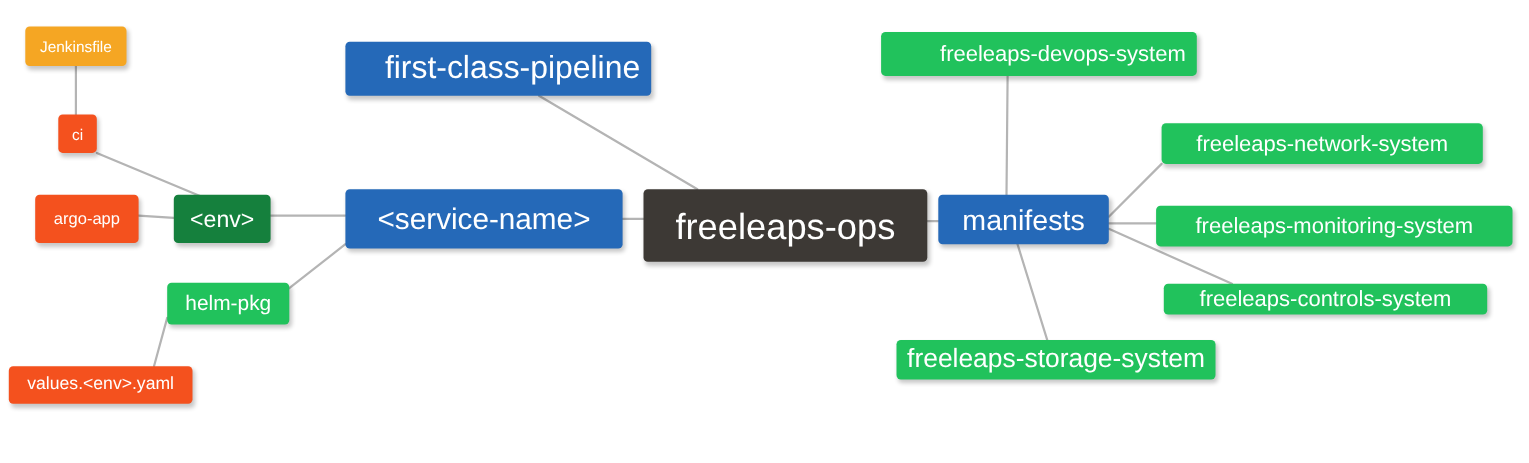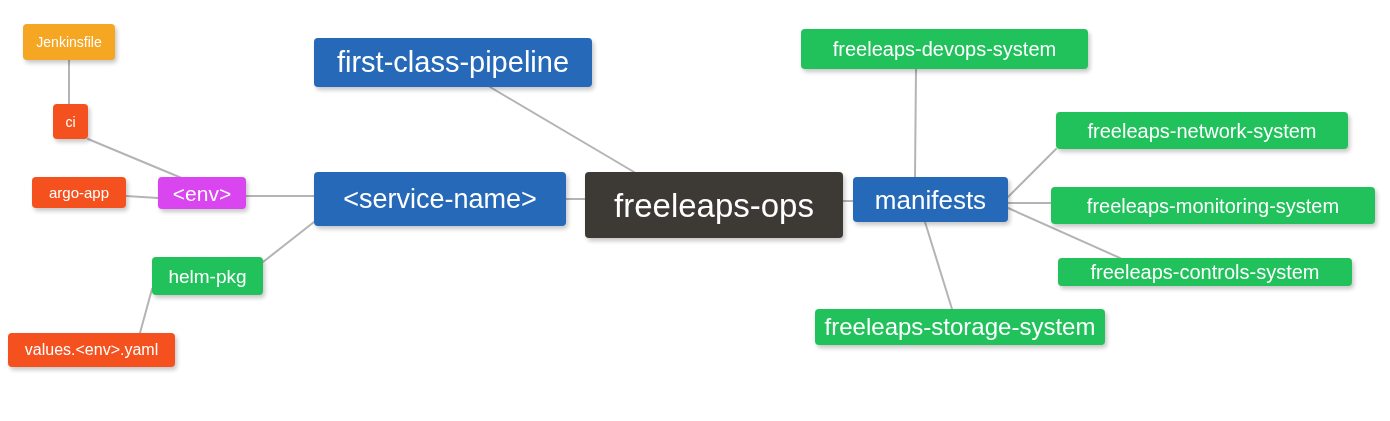--- a/index.html
+++ b/index.html
@@ -73,45 +73,45 @@
       <polyline points="1008,208 1120,258" class="edge" stroke="#b4b4b4"></polyline>
       <polyline points="925,222 952,309" class="edge" stroke="#b4b4b4"></polyline>
     </svg>
   <div id="node-layer">
       <div class="node" style="left: 23px; top: 24px; width: 92px; height: 36px; background: rgb(245, 166, 35); font-size: 14px; color: rgb(255, 255, 255);">
         <span class="node-label">Jenkinsfile</span>
       </div>
       <div class="node" style="left: 53px; top: 104px; width: 35px; height: 35px; background: rgb(244, 81, 30); font-size: 14px; color: rgb(255, 255, 255);">
         <span class="node-label">ci</span>
       </div>
-      <div class="node" style="left: 32px; top: 177px; width: 94px; height: 31px; background: rgb(244, 81, 30); font-size: 15px; color: rgb(255, 255, 255);">
+      <div class="node" style="left: 32px; top: 177px; width: 94px; height: 44px; background: rgb(244, 81, 30); font-size: 15px; color: rgb(255, 255, 255);">
         <span class="node-label">argo-app</span>
       </div>
-      <div class="node" style="left: 158px; top: 177px; width: 88px; height: 32px; background: #d946ef; font-size: 21px; color: rgb(255, 255, 255); text-align: right;">
+      <div class="node" style="left: 158px; top: 177px; width: 88px; height: 44px; background: #15803d; font-size: 21px; color: rgb(255, 255, 255); text-align: right;">
         <span class="node-label">&lt;env&gt;</span>
       </div>
       <div class="node" style="left: 8px; top: 333px; width: 167px; height: 34px; background: rgb(244, 81, 30); font-size: 16px; color: rgb(255, 255, 255);">
         <span class="node-label">values.&lt;env&gt;.yaml</span>
       </div>
       <div class="node" style="left: 152px; top: 257px; width: 111px; height: 38px; background: rgb(33, 194, 92); font-size: 19px; color: rgb(255, 255, 255);">
         <span class="node-label">helm-pkg</span>
       </div>
-      <div class="node" style="left: 314px; top: 38px; width: 278px; height: 49px; background: rgb(37, 105, 184); font-size: 29px; color: rgb(255, 255, 255);">
+      <div class="node" style="left: 314px; top: 38px; width: 278px; height: 49px; background: rgb(37, 105, 184); font-size: 29px; color: rgb(255, 255, 255); justify-content: flex-end;">
         <span class="node-label">first-class-pipeline</span>
       </div>
       <div class="node" style="left: 314px; top: 172px; width: 252px; height: 54px; background: rgb(37, 105, 184); font-size: 27px; color: rgb(255, 255, 255);">
         <span class="node-label">&lt;service-name&gt;</span>
       </div>
       <div class="node" style="left: 585px; top: 172px; width: 258px; height: 66px; background: rgb(61, 57, 53); font-size: 33px; color: rgb(255, 255, 255); text-align: center;">
         <span class="node-label">freeleaps-ops</span>
       </div>
       <div class="node" style="left: 853px; top: 177px; width: 155px; height: 45px; background: rgb(37, 105, 184); font-size: 26px; color: rgb(255, 255, 255);">
         <span class="node-label">manifests</span>
       </div>
-      <div class="node" style="left: 801px; top: 29px; width: 287px; height: 40px; background: rgb(33, 194, 92); font-size: 20px; color: rgb(255, 255, 255);">
+      <div class="node" style="left: 801px; top: 29px; width: 287px; height: 40px; background: rgb(33, 194, 92); font-size: 20px; color: rgb(255, 255, 255); justify-content: flex-end;">
         <span class="node-label">freeleaps-devops-system</span>
       </div>
       <div class="node" style="left: 1056px; top: 112px; width: 292px; height: 37px; background: rgb(33, 194, 92); font-size: 20px; color: rgb(255, 255, 255); align-items: center;">
         <span class="node-label">freeleaps-network-system</span>
       </div>
       <div class="node" style="left: 1051px; top: 187px; width: 324px; height: 37px; background: rgb(33, 194, 92); font-size: 20px; color: rgb(255, 255, 255);">
         <span class="node-label">freeleaps-monitoring-system</span>
       </div>
       <div class="node" style="left: 1058px; top: 258px; width: 294px; height: 28px; background: rgb(33, 194, 92); font-size: 20px; color: rgb(255, 255, 255);">
         <span class="node-label">freeleaps-controls-system</span>

